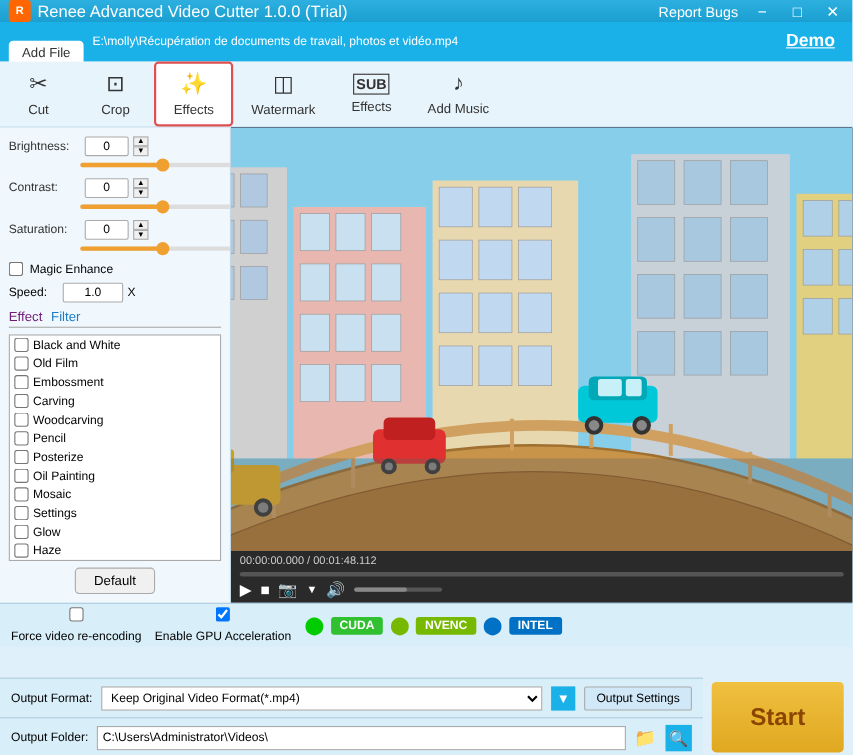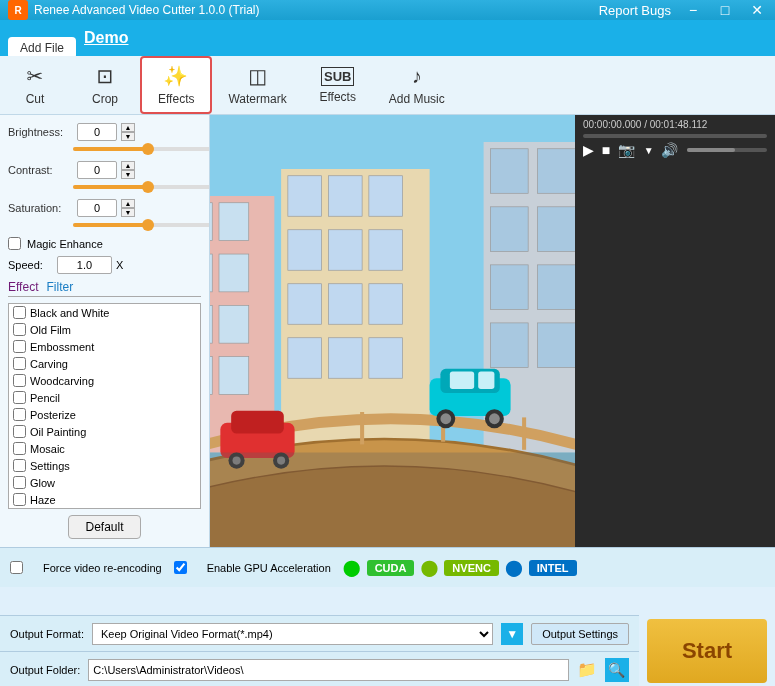--- a/index.html
+++ b/index.html
@@ -8,21 +8,21 @@
     
     .titlebar {
       background: linear-gradient(to bottom, #2db0e0, #1a9fd0);
       height: 32px;
       display: flex;
       align-items: center;
       padding: 0 8px;
       color: white;
     }
     .titlebar-icon { width: 20px; height: 20px; background: #ff6600; border-radius: 3px; margin-right: 6px; display: flex; align-items: center; justify-content: center; font-weight: bold; color: white; font-size: 10px; }
-    .titlebar-title { flex: 1; font-size: 12px; }
+    .titlebar-title { flex: 1; font-size: 15px; }
     .titlebar-right { display: flex; align-items: center; gap: 12px; }
     .titlebar-btn { width: 20px; height: 20px; display: flex; align-items: center; justify-content: center; cursor: pointer; font-size: 14px; }
 
     
     .filebar {
       background: #1ab0e8;
       height: 36px;
       display: flex;
       align-items: center;
       padding: 0 8px;
@@ -170,21 +170,21 @@
       padding: 4px 16px;
       font-size: 12px;
       cursor: pointer;
       align-self: center;
     }
 
     
     .video-panel {
       flex: 1;
       display: flex;
-      flex-direction: row;
+      flex-direction: column;
       background: #0c4a6e;
     }
     .video-area {
       flex: 1;
       background: #1a1a2e;
       position: relative;
       overflow: hidden;
     }
 
     
@@ -227,21 +227,21 @@
     .encoding-bar {
       background: #d8eef8;
       height: 40px;
       display: flex;
       align-items: center;
       padding: 0 10px;
       gap: 12px;
       font-size: 11px;
       border-top: 1px solid #b0cce0;
     }
-    .checkbox-label { display: flex; align-items: center; gap: 20px; cursor: pointer; }
+    .checkbox-label { display: flex; align-items: center; gap: 8px; cursor: pointer; flex-direction: column; }
     .gpu-badge {
       display: flex;
       align-items: center;
       gap: 6px;
     }
     .badge {
       padding: 2px 8px;
       border-radius: 3px;
       font-size: 11px;
       font-weight: bold;
@@ -375,20 +375,21 @@
     <div class="titlebar-right">
       <span style="cursor:pointer; font-size:13px;">Report Bugs</span>
       <span class="titlebar-btn">−</span>
       <span class="titlebar-btn">□</span>
       <span class="titlebar-btn">✕</span>
     </div>
   </div>
 
   <div class="filebar">
     <button class="add-file-btn">Add File</button>
+    <span class="file-path">E:\molly\Récupération de documents de travail, photos et vidéo.mp4</span>
     <span class="demo-link">Demo</span>
   </div>
 
   <div class="toolbar">
     <div class="toolbar-item">
       <span class="toolbar-icon">✂</span>
       <span>Cut</span>
     </div>
     <div class="toolbar-item">
       <span class="toolbar-icon">⊡</span>

